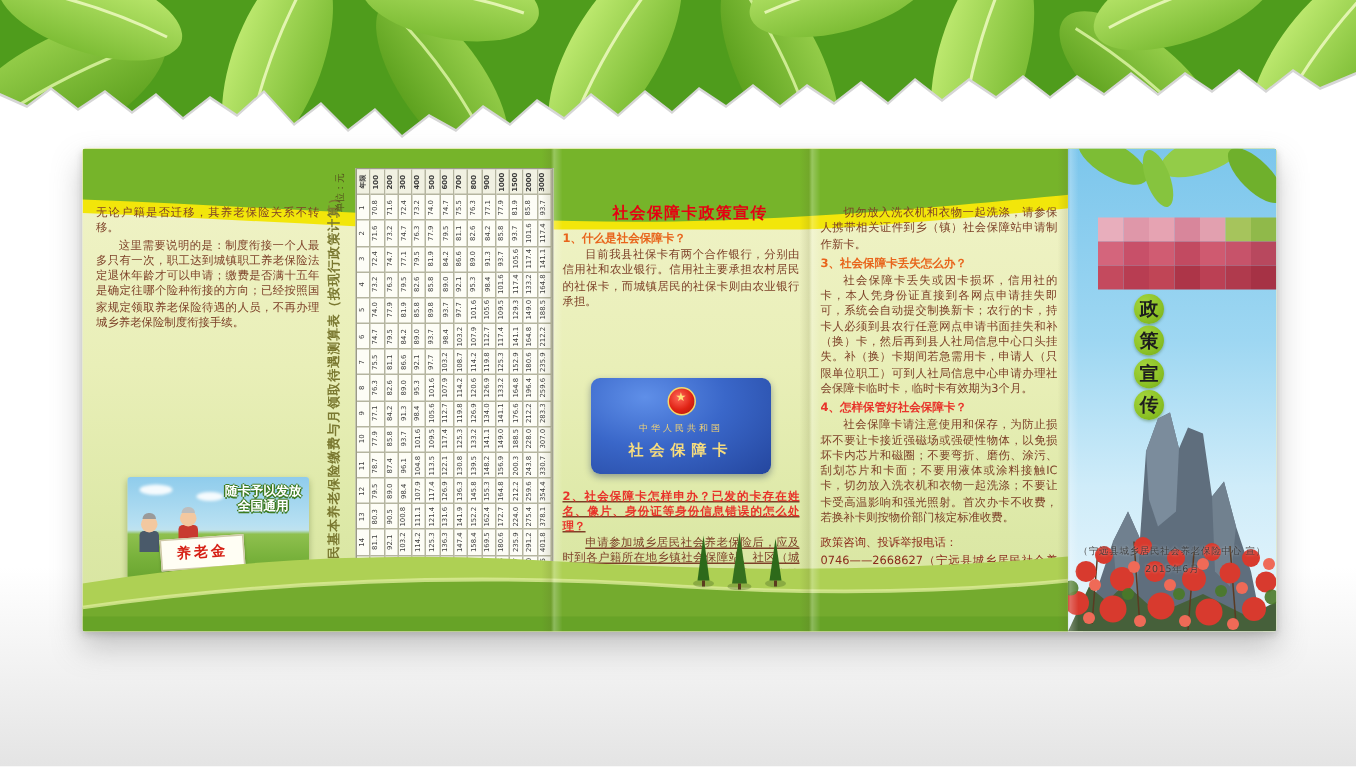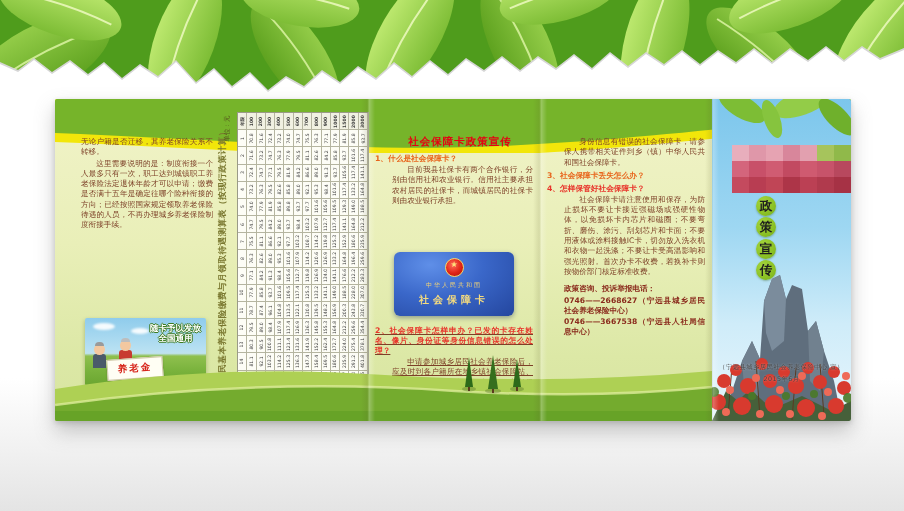--- a/index.html
+++ b/index.html
@@ -17,21 +17,21 @@
     background:linear-gradient(90deg,rgba(90,90,40,0) 0%,rgba(90,90,40,.14) 45%,rgba(255,255,255,.25) 60%,rgba(90,90,40,0) 100%);}
   #band{position:absolute;left:0;top:0;width:796px;height:54px;}
   
   .panel{position:absolute;top:0;height:322px;}
   #panel-left{left:0;width:313px;}
   #panel-mid{left:313px;width:184px;}
   #panel-right{left:485px;width:172px;}
   #panel-cover{left:657px;width:139px;background:linear-gradient(180deg,#7cc6ec 0%,#9ed7f2 40%,#cfecf9 70%,#e8f6fc 100%);overflow:hidden;}
   
   .body-txt{color:#7d4028;font-size:7.6px;line-height:10.3px;text-align:justify;}
-  .body-txt p{margin:0 0 1px 17px;text-indent:2em;}
+  .body-txt p{margin:0 0 1px 0;text-indent:2em;}
   .lead-none{text-indent:0 !important;}
   #left-text{position:absolute;left:9px;top:38px;width:149px;}
   
   #vtitle{position:absolute;left:33px;top:160px;width:270px;text-align:center;
     transform:rotate(-90deg);color:#7a7830;font-weight:bold;font-size:8.6px;letter-spacing:.5px;white-space:nowrap;}
   #vunit{position:absolute;left:152px;top:18px;width:40px;transform:rotate(-90deg);
     color:#55531d;font-size:6.5px;white-space:nowrap;}
   
   #benefit-table{position:absolute;left:182px;top:13px;width:130px;height:292px;
     background:#fdfdf6;border:1px solid #9a9a88;display:grid;
@@ -82,21 +82,21 @@
     display:flex;align-items:center;justify-content:center;
     font-family:"DejaVu Serif","Liberation Serif",serif;font-weight:bold;font-size:12.5px;color:#1d1d1d;
     box-shadow:0 1px 2px rgba(40,80,0,.35);}
   #mountain{position:absolute;left:0;bottom:0;width:139px;height:180px;}
   #flowers{position:absolute;left:0;bottom:0;width:139px;height:95px;}
   .credit{position:absolute;left:0;width:100%;text-align:center;color:rgba(55,55,55,.9);
     font-size:6.3px;letter-spacing:.5px;text-shadow:0 0 2px rgba(255,255,255,.55);}
   
   #grass{position:absolute;left:0;top:256px;width:657px;height:66px;}
   
-  .contact{font-weight:bold;color:#8a2a1c;}
+  .contact{font-weight:normal;color:#8a2a1c;}
 </style>
 </head>
 <body>
 
 <div id="stage">
 
   <svg id="banner" viewBox="0 0 904 100" preserveAspectRatio="none">
     <defs>
       <linearGradient id="lg1" x1="0" y1="0" x2="0" y2="1">
         <stop offset="0" stop-color="#bce86e"></stop>
@@ -933,22 +933,23 @@
       </div>
 
       <div class="mid-col body-txt" style="top:224px;text-decoration:underline;">
         <div class="sec-heading h-red lead-none">2、社会保障卡怎样申办？已发的卡存在姓名、像片、身份证等身份信息错误的怎么处理？</div>
         <p>申请参加城乡居民社会养老保险后，应及时到各户籍所在地乡镇社会保障站、社区（城镇居民可直接到城乡居民养老保险窗口）申请办理国家统一的社会保障卡。申请人需提供本人的二代身份证和一寸免冠白底的彩色证件照电子照片，随卡予以发放。</p>
       </div>
     </div>
 
     <div id="panel-right" class="panel">
       <div class="mid-col body-txt" style="top:38px;">
-        <p>身份信息有错误的社会保障卡，请参保人携带相关证件到乡（镇）中华人民共和国社会保障卡。</p>
+        <p>切勿放入洗衣机和衣物一起洗涤，请参保人携带相关证件到乡（镇）社会保障站申请制作新卡。</p>
         <div class="sec-heading h-orange lead-none">3、社会保障卡丢失怎么办？</div>
+        <p>社会保障卡丢失或因卡损坏，信用社的卡，本人凭身份证直接到各网点申请挂失即可，系统会自动提交制换新卡；农行的卡，持卡人必须到县农行任意网点申请书面挂失和补（换）卡，然后再到县人社局信息中心口头挂失。补（换）卡期间若急需用卡，申请人（只限单位职工）可到人社局信息中心申请办理社会保障卡临时卡，临时卡有效期为3个月。</p>
         <div class="sec-heading h-red lead-none">4、怎样保管好社会保障卡？</div>
         <p>社会保障卡请注意使用和保存，为防止损坏不要让卡接近强磁场或强硬性物体，以免损坏卡内芯片和磁圈；不要弯折、磨伤、涂污、刮划芯片和卡面；不要用液体或涂料接触IC卡，切勿放入洗衣机和衣物一起洗涤；不要让卡受高温影响和强光照射。首次办卡不收费，若换补卡则按物价部门核定标准收费。</p>
         <p class="contact lead-none" style="margin-top:7px;">政策咨询、投诉举报电话：</p>
         <p class="contact lead-none">0746——2668627（宁远县城乡居民社会养老保险中心）</p>
         <p class="contact lead-none">0746——3667538（宁远县人社局信息中心）</p>
       </div>
     </div>
 
     <div id="panel-cover" class="panel">
       <svg id="cover-leaves" viewBox="0 0 139 52">

